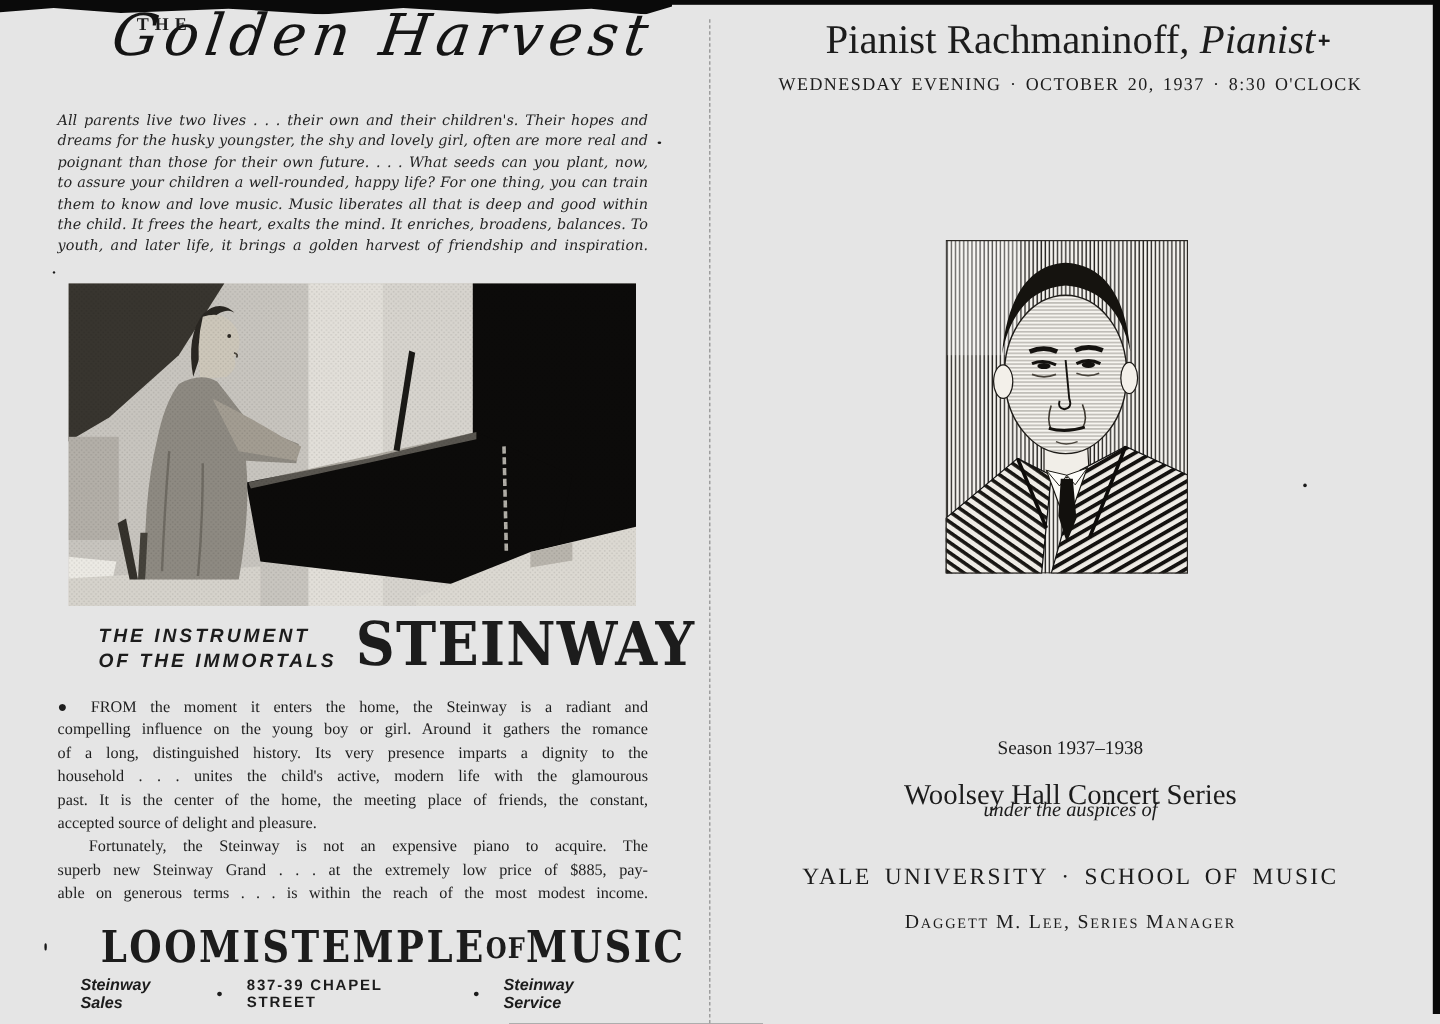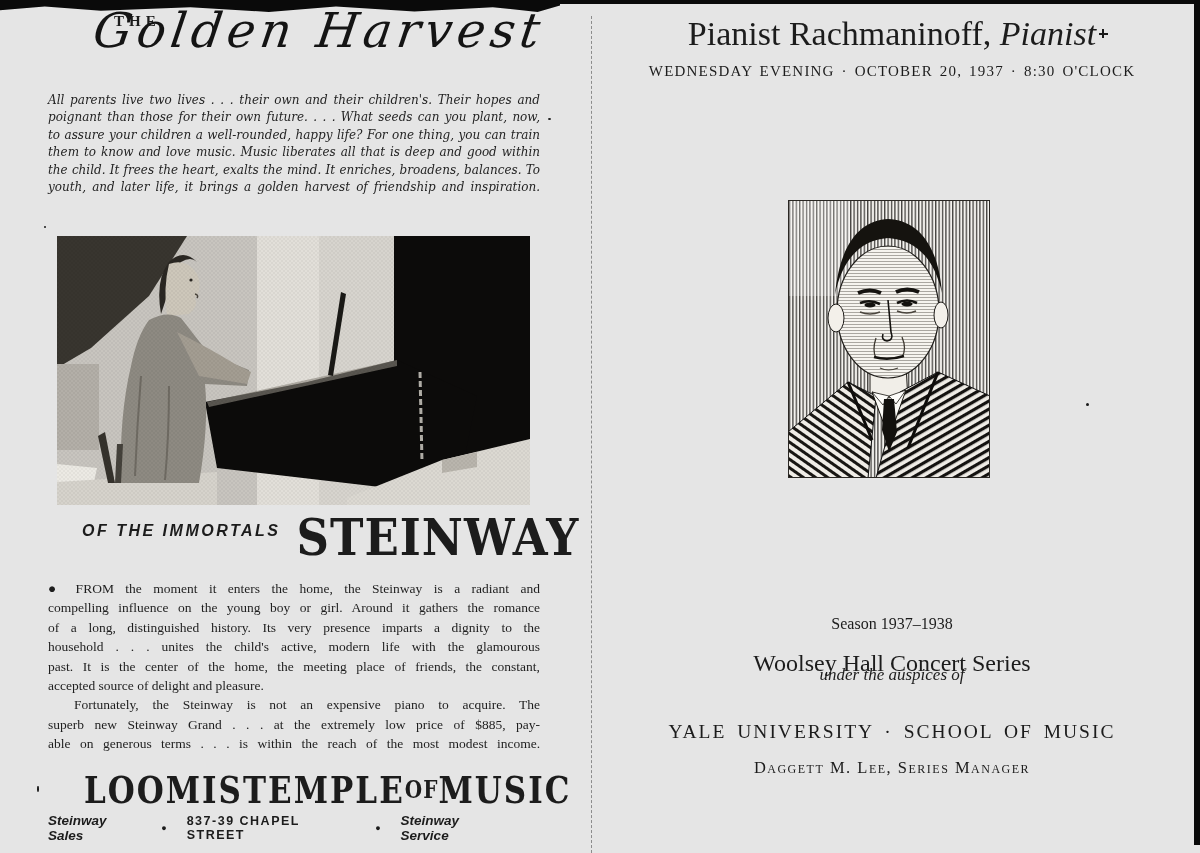--- a/index.html
+++ b/index.html
@@ -33,21 +33,21 @@
   .body-copy{left:48px;top:579px;width:492px;font:400 13.5px/19.4px "Liberation Serif",serif;color:#1e1e1e;}
   .body-copy div{text-align:justify;text-align-last:justify;}
   .body-copy div.endline{text-align-last:left;}
   .body-copy div.indent{text-indent:26px;}
 
   .loomis{left:84px;top:772px;width:428px;display:flex;justify-content:space-between;
     align-items:flex-start;font:700 31px/1 "DejaVu Serif",serif;letter-spacing:2px;
     transform:scaleY(1.18);transform-origin:top left;white-space:nowrap;}
   .loomis .of{font-size:20px;padding-top:5px;letter-spacing:1px;}
 
-  .dealer{left:48px;top:813px;width:458px;display:flex;justify-content:space-between;align-items:center;gap:20px;}
+  .dealer{left:67px;top:813px;width:458px;display:flex;justify-content:space-between;align-items:center;gap:20px;}
   .dealer .scriptpart{font:italic 700 13.5px "Liberation Sans",sans-serif;}
   .dealer .address{font:700 12.5px "Liberation Sans",sans-serif;letter-spacing:1.5px;}
   .dealer .bullet{font-size:9px;line-height:1;}
 
   
   .rp{left:592px;width:600px;text-align:center;}
   .r-title{top:14px;font:400 34px/1.2 "Liberation Serif",serif;white-space:nowrap;}
   .r-title .role{font-style:italic;}
   .r-date{top:63px;font:400 15px "Liberation Serif",serif;letter-spacing:1.2px;word-spacing:2px;}
   .portrait{left:788px;top:200px;}
@@ -73,20 +73,21 @@
   <div class="abs speck" style="left:37px;top:786px;width:2px;height:6px;border-radius:40%;"></div>
   <div class="abs speck" style="left:44px;top:226px;width:2px;height:2px;"></div>
 
   <section>
 
     <div class="abs kicker">THE</div>
     <div class="abs script-title">Golden Harvest</div>
 
     <div class="abs intro">
       <div>All parents live two lives . . . their own and their children's. Their hopes and</div>
+      <div>dreams for the husky youngster, the shy and lovely girl, often are more real and</div>
       <div>poignant than those for their own future. . . . What seeds can you plant, now,</div>
       <div>to assure your children a well-rounded, happy life? For one thing, you can train</div>
       <div>them to know and love music. Music liberates all that is deep and good within</div>
       <div>the child. It frees the heart, exalts the mind. It enriches, broadens, balances. To</div>
       <div>youth, and later life, it brings a golden harvest of friendship and inspiration.</div>
     </div>
 
     <svg class="abs photo" width="473" height="269" viewBox="0 0 473 269">
       <defs>
         <pattern id="htd" width="4" height="4" patternUnits="userSpaceOnUse">
@@ -120,20 +121,21 @@
       <path d="M84,140 Q80,190 78,240" stroke="#6f6b63" stroke-width="2" fill="none"></path>
       <path d="M112,150 Q112,200 108,244" stroke="#6f6b63" stroke-width="2" fill="none"></path>
 
       <path d="M48,196 L58,247 L51,247 L41,200 Z" fill="#35322c"></path>
       <path d="M66,208 L64,247 L58,247 L60,208 Z" fill="#45423b"></path>
       <rect width="473" height="269" fill="url(#htd)"></rect>
     </svg>
 
     <div class="abs headline">
       <div class="hl-left">
+        <div>THE INSTRUMENT</div>
         <div>OF THE IMMORTALS</div>
       </div>
       <div class="hl-brand">STEINWAY</div>
     </div>
 
     <div class="abs body-copy">
       <div>● FROM the moment it enters the home, the Steinway is a radiant and</div>
       <div>compelling influence on the young boy or girl. Around it gathers the romance</div>
       <div>of a long, distinguished history. Its very presence imparts a dignity to the</div>
       <div>household . . . unites the child's active, modern life with the glamourous</div>

